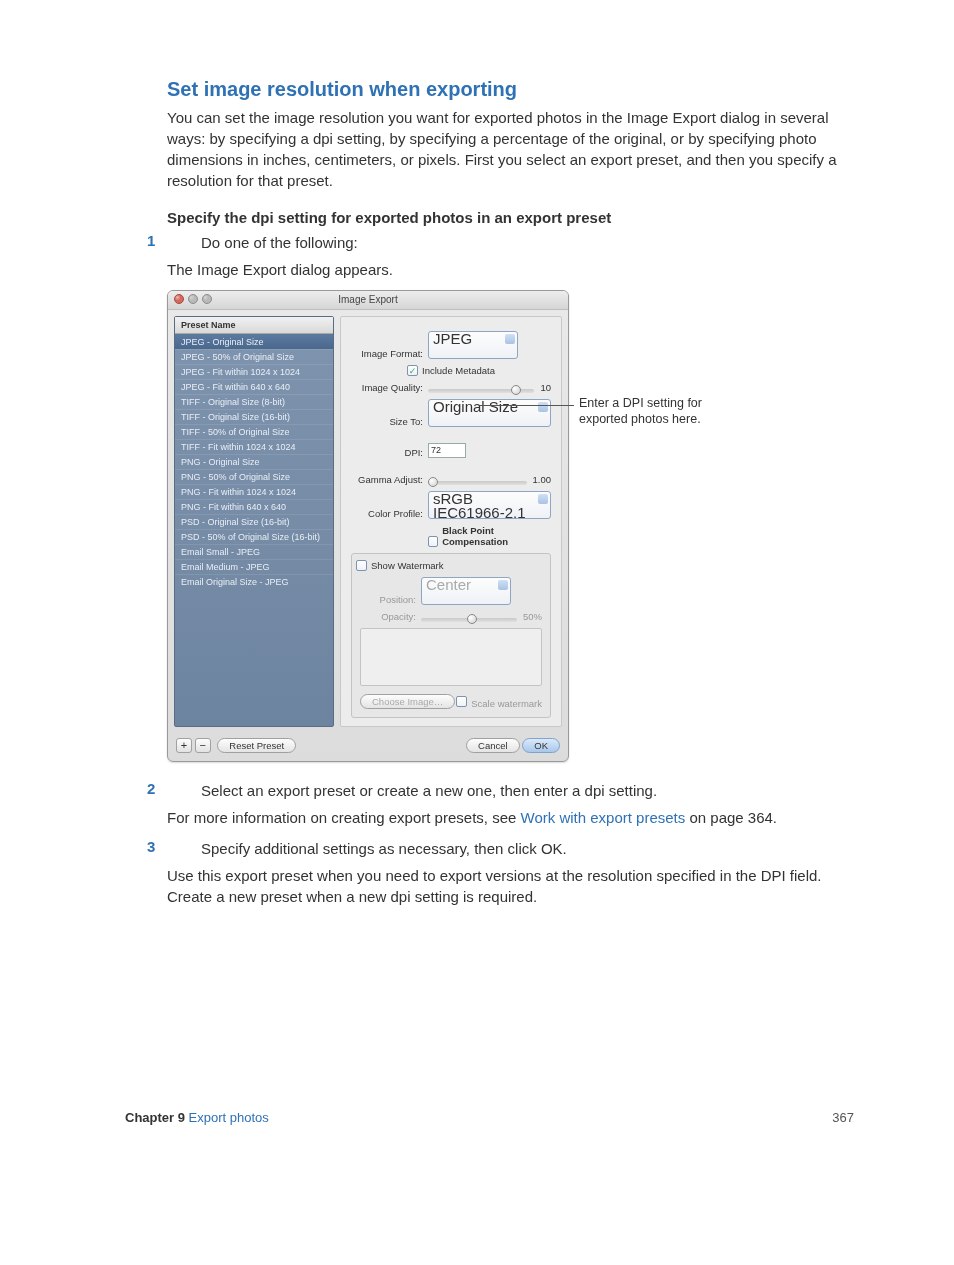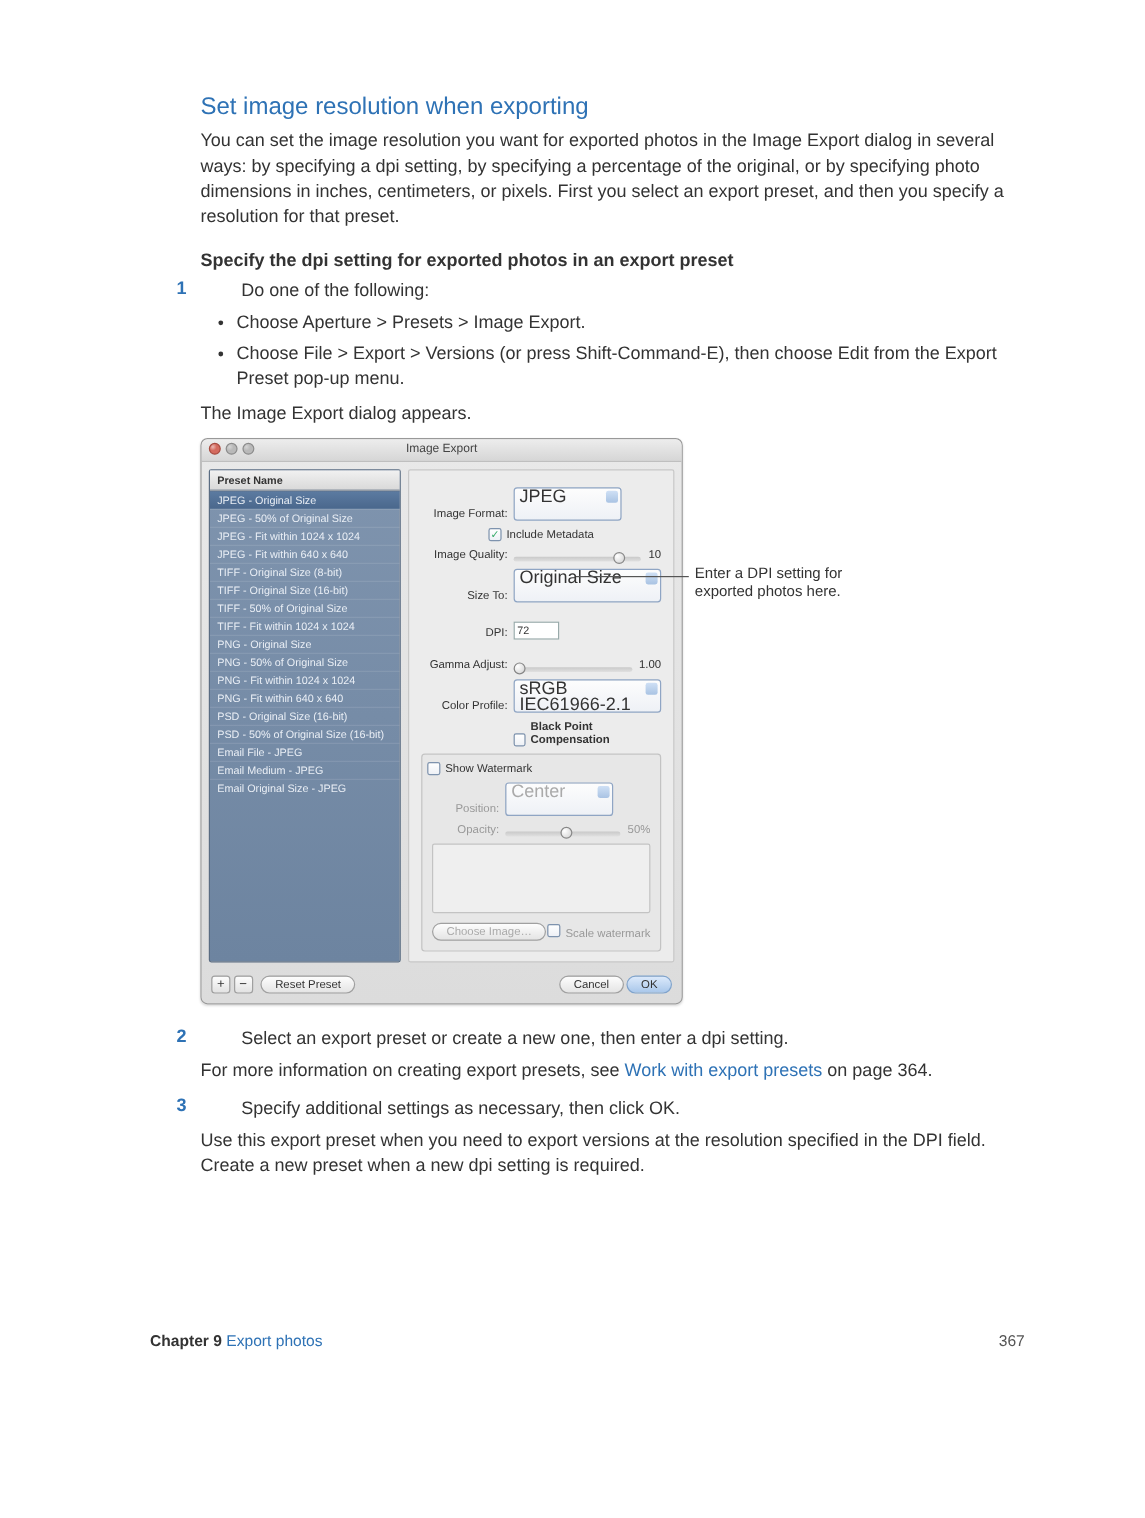--- a/index.html
+++ b/index.html
@@ -13,21 +13,21 @@
   }
   .page {
     padding: 78px 100px 40px 125px;
     box-sizing: border-box;
     position: relative;
     min-height: 1165px;
   }
   .heading {
     color: #2e72b5;
     font-size: 20px;
-    font-weight: 400;
+    font-weight: 700;
     margin: 0 0 6px 42px;
   }
   .intro {
     margin: 0 0 18px 42px;
     line-height: 1.4;
   }
   .sub-heading {
     font-weight: 600;
     margin: 0 0 6px 42px;
   }
@@ -290,24 +290,20 @@
   <h2 class="heading">Set image resolution when exporting</h2>
   <p class="intro">You can set the image resolution you want for exported photos in the Image Export dialog in several ways: by specifying a dpi setting, by specifying a percentage of the original, or by specifying photo dimensions in inches, centimeters, or pixels. First you select an export preset, and then you specify a resolution for that preset.</p>
 
   <p class="sub-heading">Specify the dpi setting for exported photos in an export preset</p>
 
   <div class="step-row">
     <div class="step-num">1</div>
     <div class="step-text">Do one of the following:</div>
   </div>
 
-  <ul class="bullets">
-    <li>Choose Aperture &gt; Presets &gt; Image Export.</li>
-    <li>Choose File &gt; Export &gt; Versions (or press Shift-Command-E), then choose Edit from the Export Preset pop-up menu.</li>
-  </ul>
 
   <p class="body-para">The Image Export dialog appears.</p>
 
   <div class="dlg-wrap">
     <div class="dlg">
       <div class="dlg-title">
         <div class="traffic">
           <span class="dot red"></span>
           <span class="dot"></span>
           <span class="dot"></span>
@@ -325,21 +321,21 @@
               <div class="sidebar-item">TIFF - Original Size (8-bit)</div>
               <div class="sidebar-item">TIFF - Original Size (16-bit)</div>
               <div class="sidebar-item">TIFF - 50% of Original Size</div>
               <div class="sidebar-item">TIFF - Fit within 1024 x 1024</div>
               <div class="sidebar-item">PNG - Original Size</div>
               <div class="sidebar-item">PNG - 50% of Original Size</div>
               <div class="sidebar-item">PNG - Fit within 1024 x 1024</div>
               <div class="sidebar-item">PNG - Fit within 640 x 640</div>
               <div class="sidebar-item">PSD - Original Size (16-bit)</div>
               <div class="sidebar-item">PSD - 50% of Original Size (16-bit)</div>
-              <div class="sidebar-item">Email File - JPEG</div>
+              <div class="sidebar-item">Email Small - JPEG</div>
               <div class="sidebar-item">Email Medium - JPEG</div>
               <div class="sidebar-item">Email Original Size - JPEG</div>
             </div>
         </div>
         <div class="right-pane">
 
           <div class="frow">
             <div class="flabel">Image Format:</div>
             <div class="select" style="flex:0 0 90px;">JPEG</div>
           </div>

